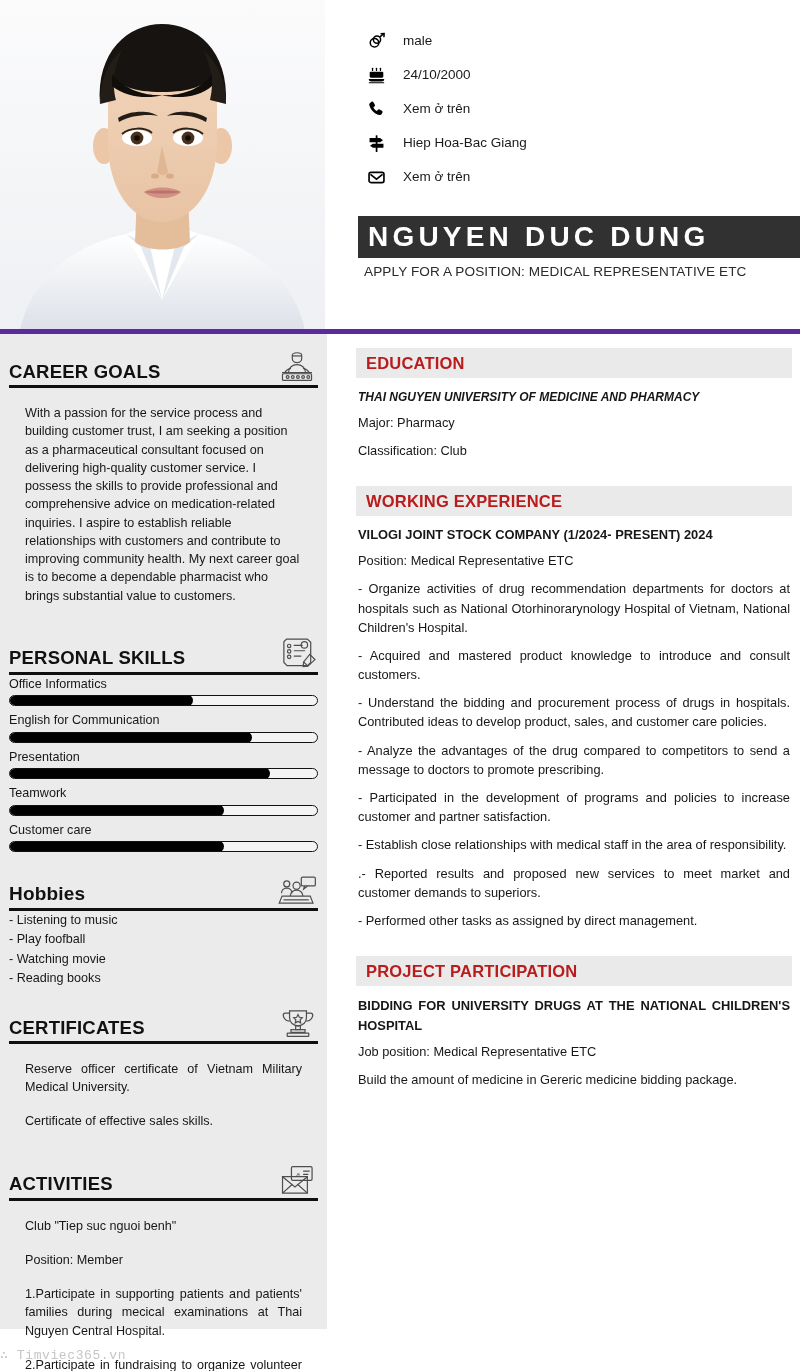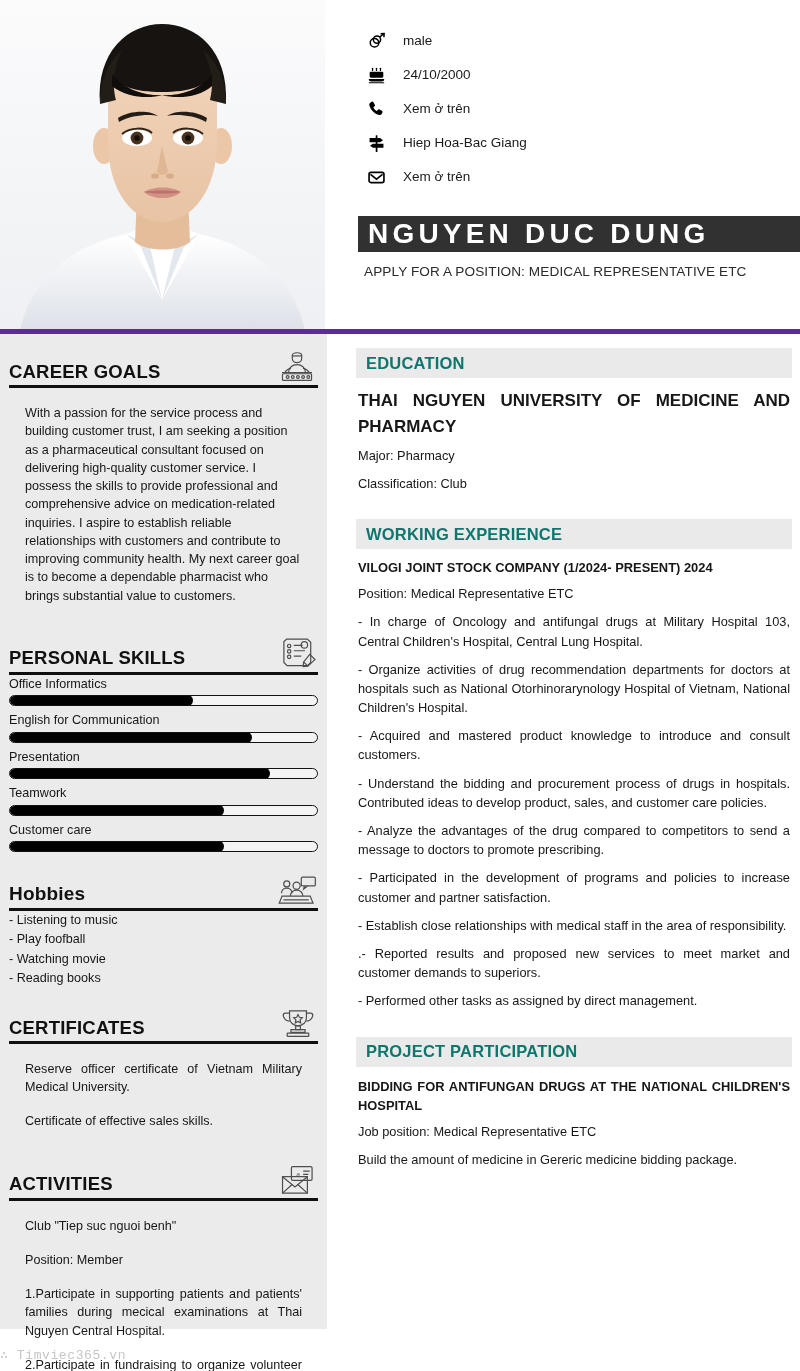--- a/index.html
+++ b/index.html
@@ -37,21 +37,21 @@
   .contact-ico {
     width: 26px; min-width: 26px;
     display: flex; align-items: center; justify-content: flex-start;
     color: #000;
   }
   .contact-ico svg { display: block; }
   .contact-txt { line-height: 1; padding-left: 2px; }
 
   .name-bar {
     position: absolute; left: 358px; top: 216px;
-    width: 442px; height: 36px;
+    width: 442px; height: 42px;
     background: #313131;
     display: flex; align-items: center;
   }
   .name-bar .nm {
     color: #ffffff;
     font-size: 28px;
     font-weight: 700;
     letter-spacing: 4.2px;
     padding-left: 10px;
     white-space: nowrap;
@@ -131,25 +131,25 @@
 
   
   .rsec { margin-bottom: 4px; }
   .rsec-head {
     background: #eaeaea;
     height: 30px;
     display: flex; align-items: center;
     padding-left: 10px;
     margin-bottom: 10px;
   }
-  .rsec-title { font-size: 16.5px; font-weight: 700; color: #0f766e; letter-spacing: 0.2px; }
+  .rsec-title { font-size: 16.5px; font-weight: 700; color: #b91c1c; letter-spacing: 0.2px; }
   .rbody { font-size: 12.8px; line-height: 1.5; color: #171717; padding: 0 2px 0 2px; }
   .rbody p { margin: 0 0 9px 0; text-align: justify; }
   .rbody p:last-child { margin-bottom: 0; }
-  .org { font-weight: 700; font-size: 17px; margin-bottom: 7px !important; text-align: center; }
+  .org { font-weight: 700; font-style: italic; font-size: 12px; margin-bottom: 7px !important; text-align: center; }
   .co { font-weight: 700; font-size: 12.9px; margin-bottom: 7px !important; text-align: left !important; line-height: 1.38; }
   .proj-title { font-weight: 700; font-size: 12.9px; margin-bottom: 7px !important; }
   .plain { text-align: left !important; }
 
   .gap-lg { height: 22px; }
   .gap-md { height: 14px; }
 
   
   .footer {
     position: absolute; left: 0; bottom: 8px;
@@ -473,40 +473,39 @@
 
       <div class="gap-lg"></div>
 
       <div class="rsec">
         <div class="rsec-head">
           <span class="rsec-title">WORKING EXPERIENCE</span>
         </div>
         <div class="rbody">
           <p class="co">VILOGI JOINT STOCK COMPANY (1/2024- PRESENT) 2024</p>
           <p class="plain">Position: Medical Representative ETC</p>
-          <p>- In charge of Oncology and antifungal drugs at Military Hospital 103, Central Children's Hospital, Central Lung Hospital.</p>
           <p>- Organize activities of drug recommendation departments for doctors at hospitals such as National Otorhinorarynology Hospital of Vietnam, National Children's Hospital.</p>
           <p>- Acquired and mastered product knowledge to introduce and consult customers.</p>
           <p> - Understand the bidding and procurement process of drugs in hospitals. Contributed ideas to develop product, sales, and customer care policies.</p>
           <p>- Analyze the advantages of the drug compared to competitors to send a message to doctors to promote prescribing.</p>
           <p>- Participated in the development of programs and policies to increase customer and partner satisfaction.</p>
           <p>- Establish close relationships with medical staff in the area of responsibility.</p>
           <p>.- Reported results and proposed new services to meet market and customer demands to superiors.</p>
           <p class="plain">- Performed other tasks as assigned by direct management.</p>
         </div>
       </div>
 
       <div class="gap-lg"></div>
 
       <div class="rsec">
         <div class="rsec-head">
           <span class="rsec-title">PROJECT PARTICIPATION</span>
         </div>
         <div class="rbody">
-          <p class="proj-title">BIDDING FOR ANTIFUNGAN DRUGS AT THE NATIONAL CHILDREN'S HOSPITAL</p>
+          <p class="proj-title">BIDDING FOR UNIVERSITY DRUGS AT THE NATIONAL CHILDREN'S HOSPITAL</p>
           <p class="plain">Job position: Medical Representative ETC</p>
           <p class="plain">Build the amount of medicine in Gereric medicine bidding package.</p>
         </div>
       </div>
 
     </div>
   </div>
 
   <div class="footer">∴ Timviec365.vn</div>
 

